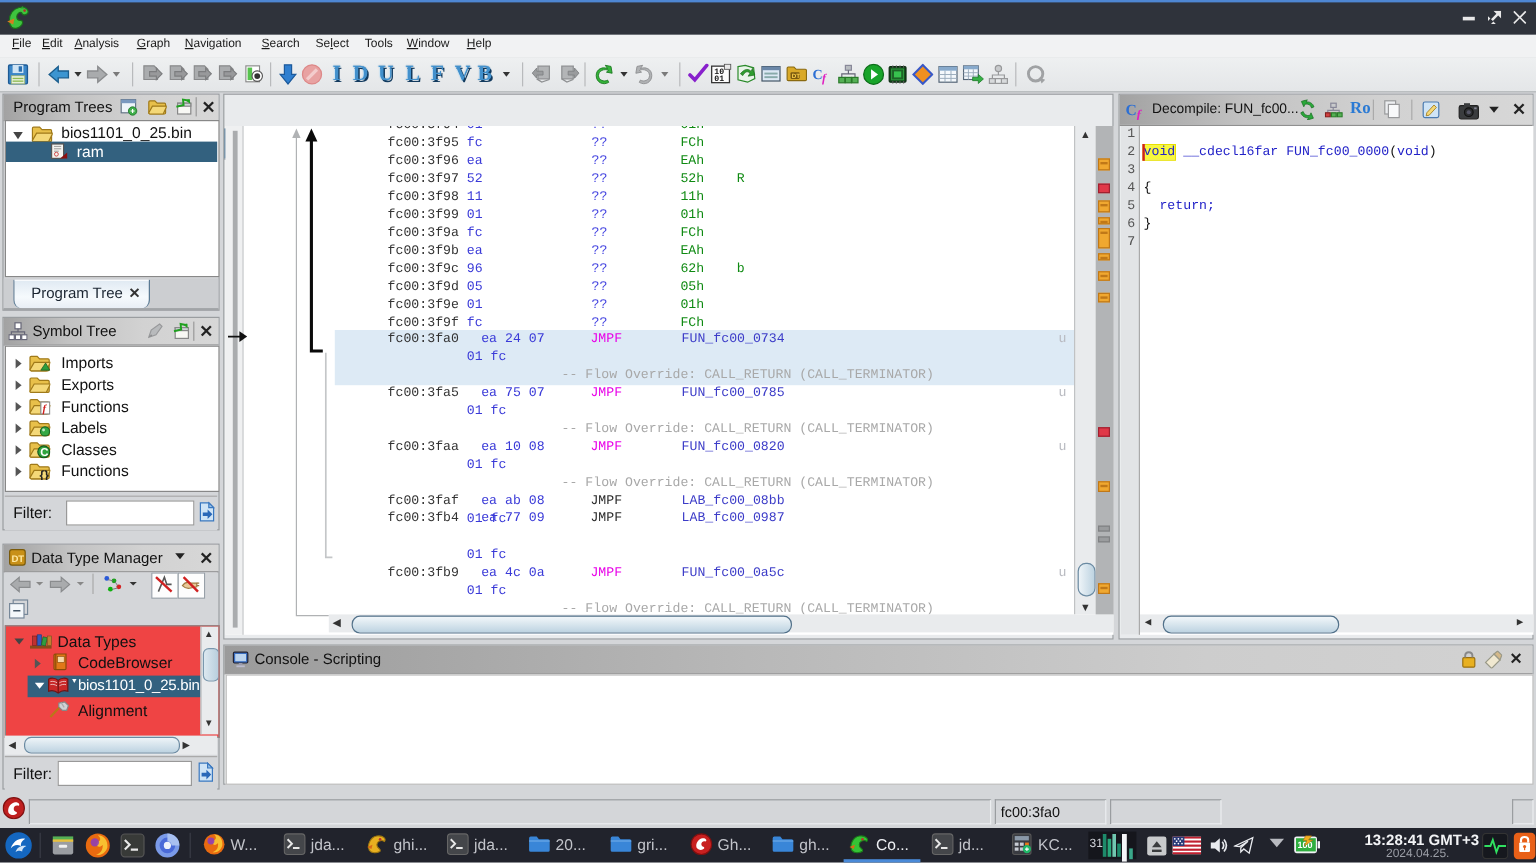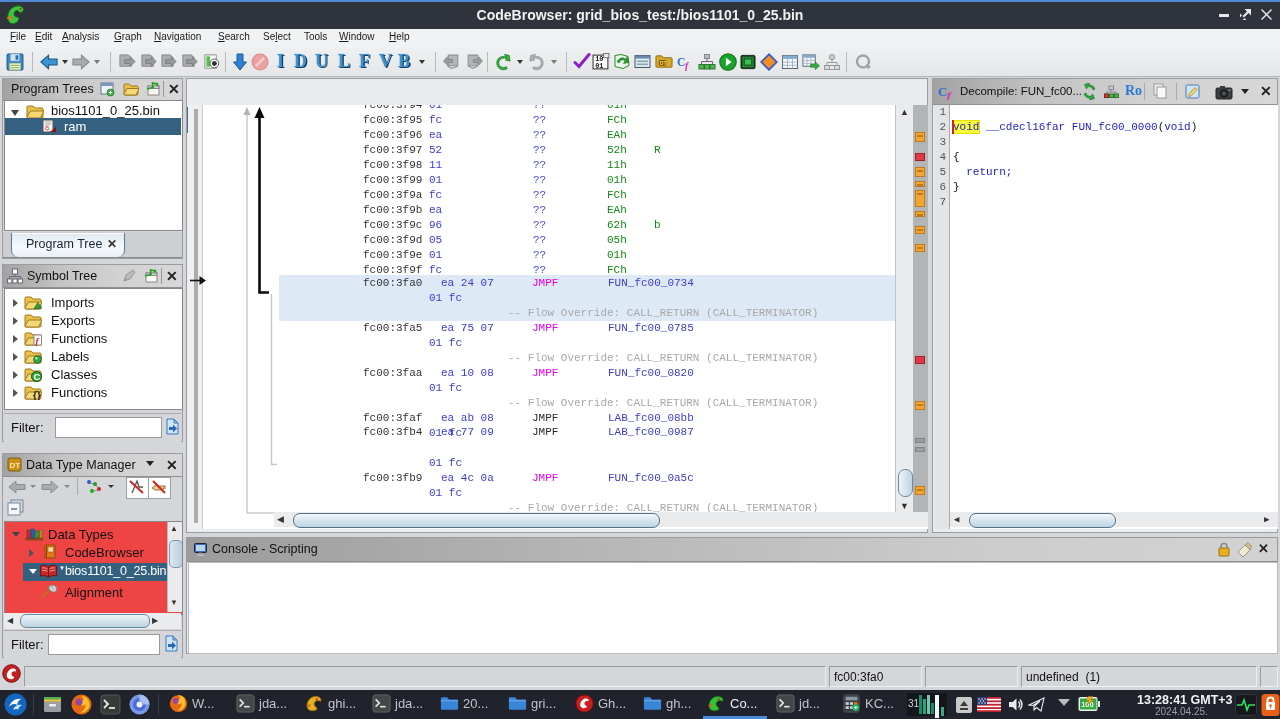--- a/index.html
+++ b/index.html
@@ -21,21 +21,21 @@
 .phead{position:absolute;left:0;top:0;right:0;height:20px;background:linear-gradient(90deg,#a2a2a2 0%,#c2c2c2 30%,#d2d2d2 65%,#d7d7d7 100%);border-bottom:1px solid #909090;color:#111;font-size:12.5px;}
 .phead.focus{background:linear-gradient(90deg,#48708f 0%,#6288a6 30%,#a9bac7 70%,#d5dbe0 100%);color:#fff;margin-top:28px;}
 .ph-t{position:absolute;top:3px;}
 .hx{position:absolute;top:2px;font-size:14px;font-weight:bold;color:#222;}
 .strow{position:absolute;left:0;width:100%;height:18px;}
 .strow .arr{position:absolute;left:8px;top:5px;width:0;height:0;border-top:4px solid transparent;border-bottom:4px solid transparent;border-left:5px solid #555;}
 .darr{position:absolute;left:8px;top:6px;width:0;height:0;border-left:4.5px solid transparent;border-right:4.5px solid transparent;border-top:5.5px solid #444;}
 .fold{position:absolute;left:19px;top:1px;width:18px;height:15px;}
 .lbl{position:absolute;left:46px;top:1px;font-size:13px;color:#111;}
 
-.lrow{position:absolute;left:0;width:100%;height:15px;line-height:15px;margin-left:40px;}
+.lrow{position:absolute;left:0;width:100%;height:15px;line-height:15px;}
 .lrow span{position:absolute;top:0;white-space:pre;}
 .la{left:135px;color:#333;}
 .lb{left:201px;color:#3a3ad8;}
 .lb2{left:213px;color:#3a3ad8;}
 .lq{left:305px;color:#4646e0;}
 .lo{left:379px;color:#0f8a12;}
 .lc{left:426px;color:#0f8a12;}
 .lm{left:304px;color:#e800e8;}
 .lmk{left:304px;color:#2a2a2a;}
 .lf{left:380px;color:#3c3cc8;}
@@ -55,21 +55,20 @@
 </style></head>
 <body>
 <div id="scr">
   <div class="abs" id="titlebar"></div>
   <svg class="abs" style="left:4px;top:4px" width="22" height="22" viewBox="0 0 22 22">
       <path d="M6 19 C3 16 3 10 6 6 C9 2 15 1 18 3 C20 4.5 20 7 18 8 C16 9 14 8 14 6.5 C12 6 10 7.5 10 10 C10 12 11.5 13 13 13 C15 13 15.5 15 14 17 C12 19.5 8.5 20.5 6 19 Z" fill="#3ec43e" stroke="#1b6e1b" stroke-width="1"></path>
       <path d="M2 14 L8 11.5 L7 16.5 Z" fill="#d97a20"></path>
       <circle cx="16.5" cy="4.8" r="1.1" fill="#b03030"></circle>
       <path d="M13 3 L15 1 L16 3 Z" fill="#2a9a2a"></path>
     </svg>
-  <div class="abs" id="title">CodeBrowser: grid_bios_test:/bios1101_0_25.bin</div>
   <div class="abs" style="left:1219px;top:14px;width:10px;height:2.5px;background:#e8e8e8"></div>
   <svg class="abs" style="left:1240px;top:9px" width="11" height="11">
       <path d="M4.5 0 H11 V6.5 L8.5 4 L4 8.5 L2.5 7 L7 2.5 Z" fill="#e8e8e8"></path>
       <path d="M0 11 V4.5 L2 6.5 L0 8.5 Z M0 11 H6.5 L4.5 9 L2.5 11 Z" fill="#e8e8e8"></path>
     </svg>
   <svg class="abs" style="left:1261px;top:9px" width="11" height="11">
       <path d="M1 0 L5.5 4.5 L10 0 L11 1 L6.5 5.5 L11 10 L10 11 L5.5 6.5 L1 11 L0 10 L4.5 5.5 L0 1 Z" fill="#e8e8e8"></path>
     </svg>
 
   <div class="abs" id="menubar">
@@ -826,23 +825,20 @@
   <div class="abs" id="statusbar" style="left:0;top:660px;width:1280px;height:30px;">
     <svg class="abs" style="left:2px;top:4px" width="19" height="19" viewBox="0 0 19 19">
         <circle cx="9.5" cy="9.5" r="8.8" fill="#c02020" stroke="#801010"></circle>
         <path d="M5 13 C4 9 7 5 10.5 4.5 C13.5 4.2 15 6.5 13.5 7.5 C11.5 6.5 9 8 9.5 10.5 C10 13 13 12 12 14 C10 16 6.5 15.5 5 13 Z" fill="#fff"></path>
       </svg>
     <div class="sbox" style="left:24px;width:802px"></div>
     <div class="sbox" style="left:829px;width:93px">
         <span>fc00:3fa0</span>
       </div>
     <div class="sbox" style="left:925px;width:93px"></div>
-    <div class="sbox" style="left:1021px;width:236px">
-        <span>undefined&nbsp; (1)</span>
-      </div>
     <div class="sbox" style="left:1260px;width:18px"></div>
   </div>
   <div class="abs" id="taskbar" style="left:0;top:690px;width:1280px;height:29px;background:#21232c;">
     <svg class="abs" style="left:4px;top:3px" width="23" height="23" viewBox="0 0 23 23">
         <circle cx="11.5" cy="11.5" r="11" fill="#1467c0"></circle>
         <path d="M5 14 C7 8 12 5 17 6 C14 8 13 10 13.5 12 C10 10 7 11.5 5 14 Z" fill="#fff"></path>
         <path d="M9 17 C10 13 14 11 18 12 C15 13.5 14.5 15 14.5 16.5 C12.5 15.5 10.5 16 9 17 Z" fill="#cfe4f8"></path>
       </svg>
     <div class="abs" style="left:33px;top:4px;width:1px;height:21px;background:#3a3c46"></div>
     <svg class="abs" style="left:42px;top:4px" width="21" height="21" viewBox="0 0 21 21">

